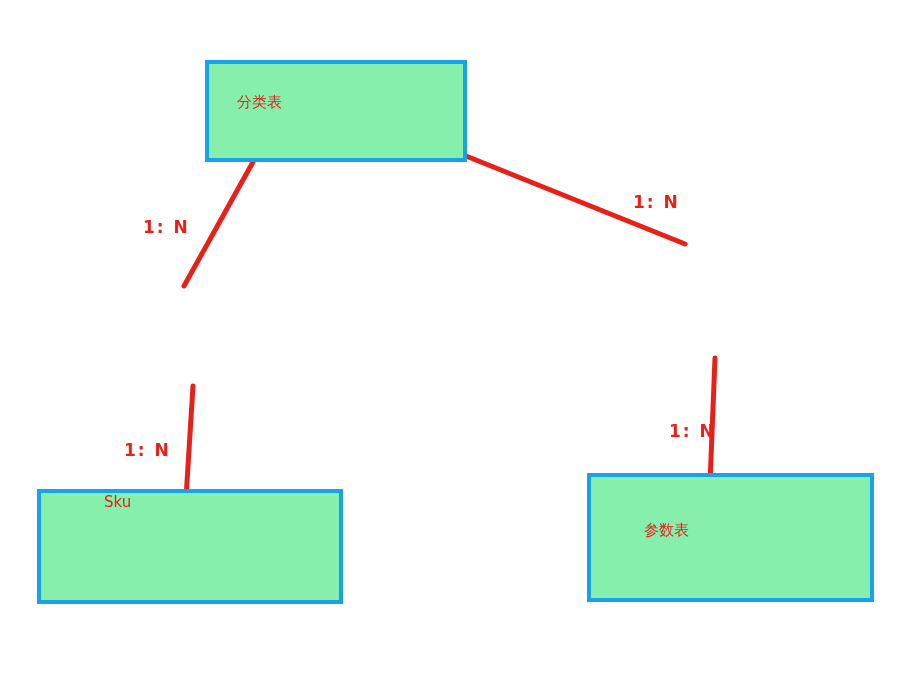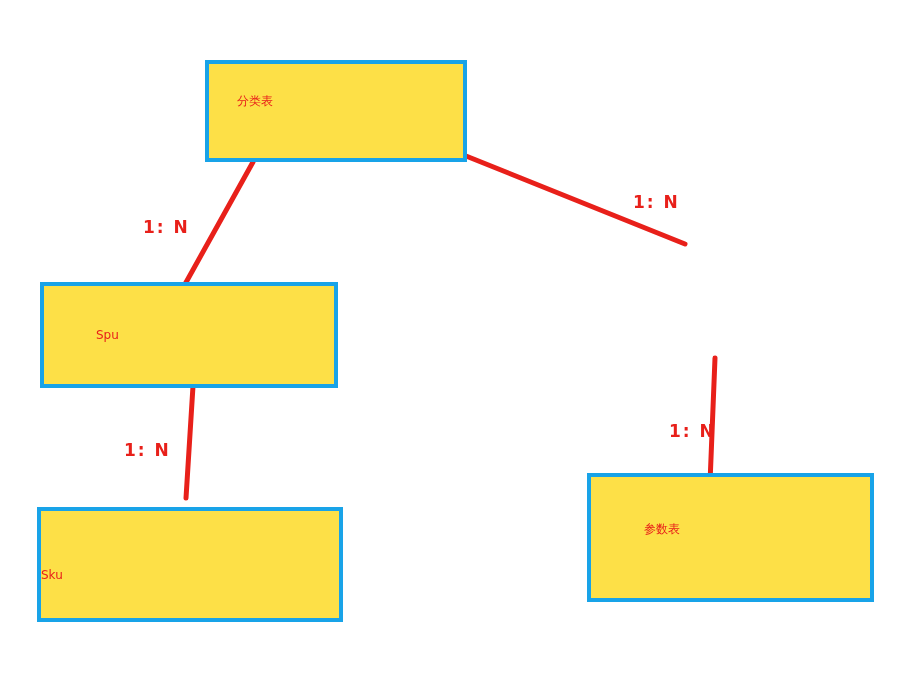--- a/index.html
+++ b/index.html
@@ -26,31 +26,31 @@
     pointer-events: none;
   }
   .edges-svg line {
     stroke: var(--edge, #e8201a);
     stroke-width: 5;
     stroke-linecap: round;
   }
   .node {
     position: absolute;
     border: 4px solid var(--node-border, #18a3e8);
-    background: #fde047;
+    background: #86efac;
     display: flex;
     align-items: center;
     color: var(--label-text, #e8201a);
-    font-size: 12px;
+    font-size: 15px;
   }
   .node-label { white-space: nowrap; }
   .node-category   { left: 205px; top: 60px;  width: 262px; height: 102px; padding-left: 28px; align-items: flex-start; }
   .node-category .node-label { margin-top: 29px; }
   .node-spu        { left: 40px;  top: 282px; width: 298px; height: 106px; padding-left: 52px; }
-  .node-sku        { left: 37px;  top: 507px; width: 306px; height: 115px; align-items: flex-end; }
+  .node-sku        { left: 37px;  top: 489px; width: 306px; height: 115px; padding-left: 63px; align-items: flex-start; }
   .node-sku .node-label { margin-bottom: 36px; }
   .node-paramgroup { left: 567px; top: 243px; width: 281px; height: 116px; padding-left: 73px; }
   .node-param      { left: 587px; top: 473px; width: 287px; height: 129px; padding-left: 53px; align-items: flex-start; }
   .node-param .node-label { margin-top: 44px; }
   .edge-label {
     position: absolute;
     color: var(--label-text, #e8201a);
     font-size: 17px;
     letter-spacing: 2px;
     white-space: nowrap;
@@ -70,23 +70,20 @@
     <line x1="253" y1="162" x2="184" y2="286"></line>
     <line x1="466" y1="156" x2="685" y2="244"></line>
     <line x1="193" y1="386" x2="186" y2="498"></line>
     <line x1="715" y1="358" x2="710" y2="483"></line>
   </svg>
 
   <div class="node node-category">
     <span class="node-label">分类表</span>
   </div>
 
-  <div class="node node-spu">
-    <span class="node-label">Spu</span>
-  </div>
 
   <div class="node node-sku">
     <span class="node-label">Sku</span>
   </div>
 
 
   <div class="node node-param">
     <span class="node-label">参数表</span>
   </div>
 

